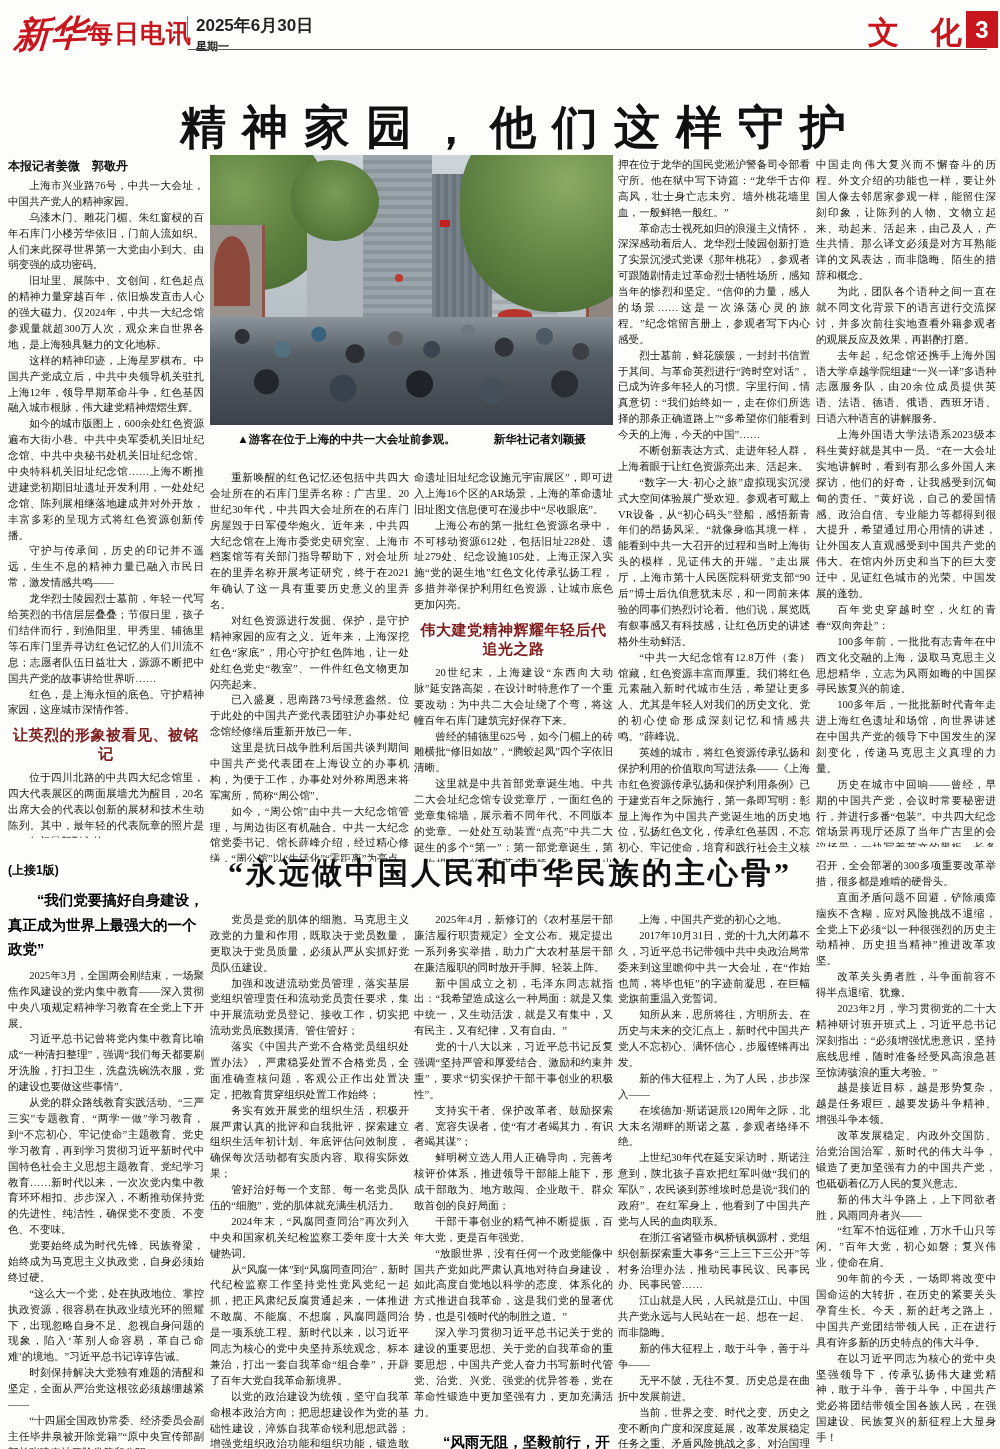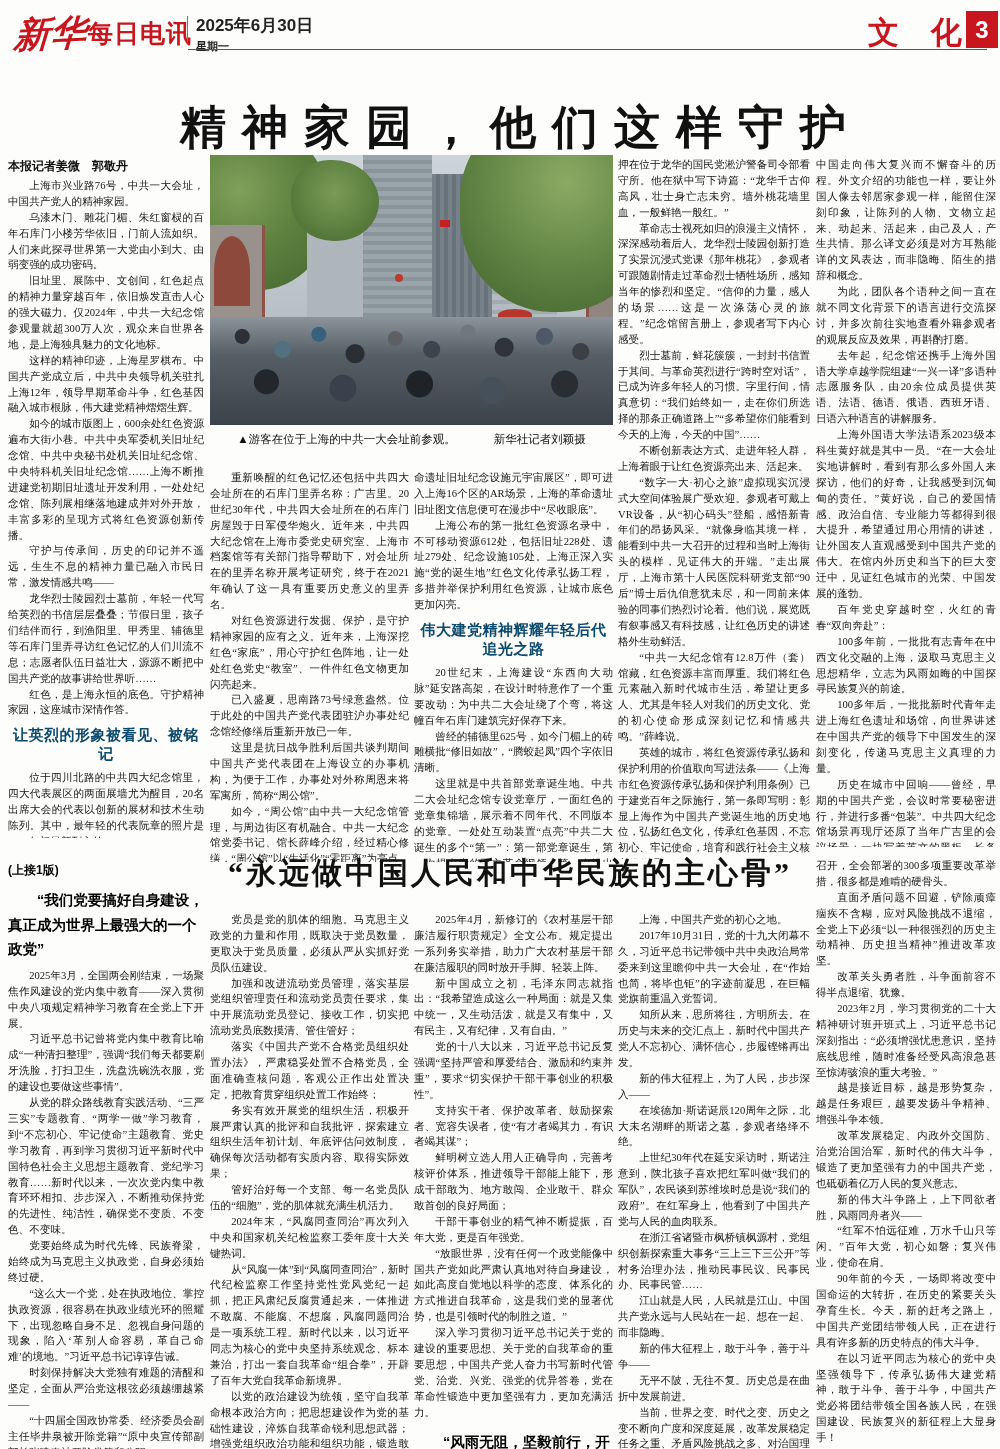--- a/index.html
+++ b/index.html
@@ -28,21 +28,21 @@
   .main-headline{position:absolute;left:0;top:84px;width:1000px;margin:13px;text-align:center;
                  font-size:46px;font-weight:bold;letter-spacing:16px;color:#111;
                  font-family:"Liberation Serif",serif;padding-left:8px;}
 
   
   .byline{position:absolute;left:8px;top:158px;font-family:"Liberation Sans",sans-serif;
           font-size:12px;font-weight:bold;color:#111;}
   .col{position:absolute;overflow:hidden;text-align:justify;}
   .para{margin:0;text-indent:2em;font-size:10.6px;line-height:1.5;color:#151515;}
   .para.cont{text-indent:0;}
-  .colhead{margin:8px 0 6px;text-align:center;font-size:15px;font-weight:bold;color:#0c4a6e;
+  .colhead{margin:8px 0 6px;text-align:center;font-size:15px;font-weight:bold;color:#7f1d1d;
            font-family:"Liberation Sans",sans-serif;letter-spacing:0.5px;}
   .leadquote{margin:9px 0 6px;font-size:14.5px;line-height:1.7;font-weight:bold;text-indent:2em;
              text-align:left;font-family:"Liberation Sans",sans-serif;color:#000;}
   .marker{margin:0 0 8px;font-size:12px;font-weight:bold;text-indent:0;
           font-family:"Liberation Sans",sans-serif;}
 
   .tcol1{left:8px;  top:178px;width:196px;height:660px;}
   .tcol2{left:210px;top:470px;width:199px;height:392px;}
   .tcol3{left:414px;top:470px;width:199px;height:392px;}
   .tcol4{left:618px;top:157px;width:192px;height:702px;}
@@ -96,21 +96,21 @@
        radial-gradient(circle at 73% 28%,#30343a 0 9px,transparent 10px),
        radial-gradient(circle at 83% 18%,#4d5a66 0 8px,transparent 9px),
        radial-gradient(circle at 92% 32%,#3c3f44 0 8px,transparent 9px),
        radial-gradient(circle at 14% 60%,#23262a 0 12px,transparent 13px),
        radial-gradient(circle at 33% 66%,#39424c 0 13px,transparent 14px),
        radial-gradient(circle at 52% 62%,#1f2226 0 13px,transparent 14px),
        radial-gradient(circle at 70% 68%,#45505b 0 13px,transparent 14px),
        radial-gradient(circle at 88% 62%,#2a2e33 0 13px,transparent 14px),
        linear-gradient(180deg,#8b949b 0%,#565e66 35%,#3c4249 100%);}
   .caption-row{position:absolute;left:210px;top:432px;width:403px;display:flex;
-               justify-content:center;gap:38px;font-size:11.5px;font-weight:normal;color:#111;}
+               justify-content:center;gap:38px;font-size:11.5px;font-weight:bold;color:#111;}
 </style>
 </head>
 <body>
 
 <div class="page">
 
   <header class="masthead">
     <div class="logo">
       <span class="logo-script">新华</span><span class="logo-block">每日电讯</span>
     </div>

